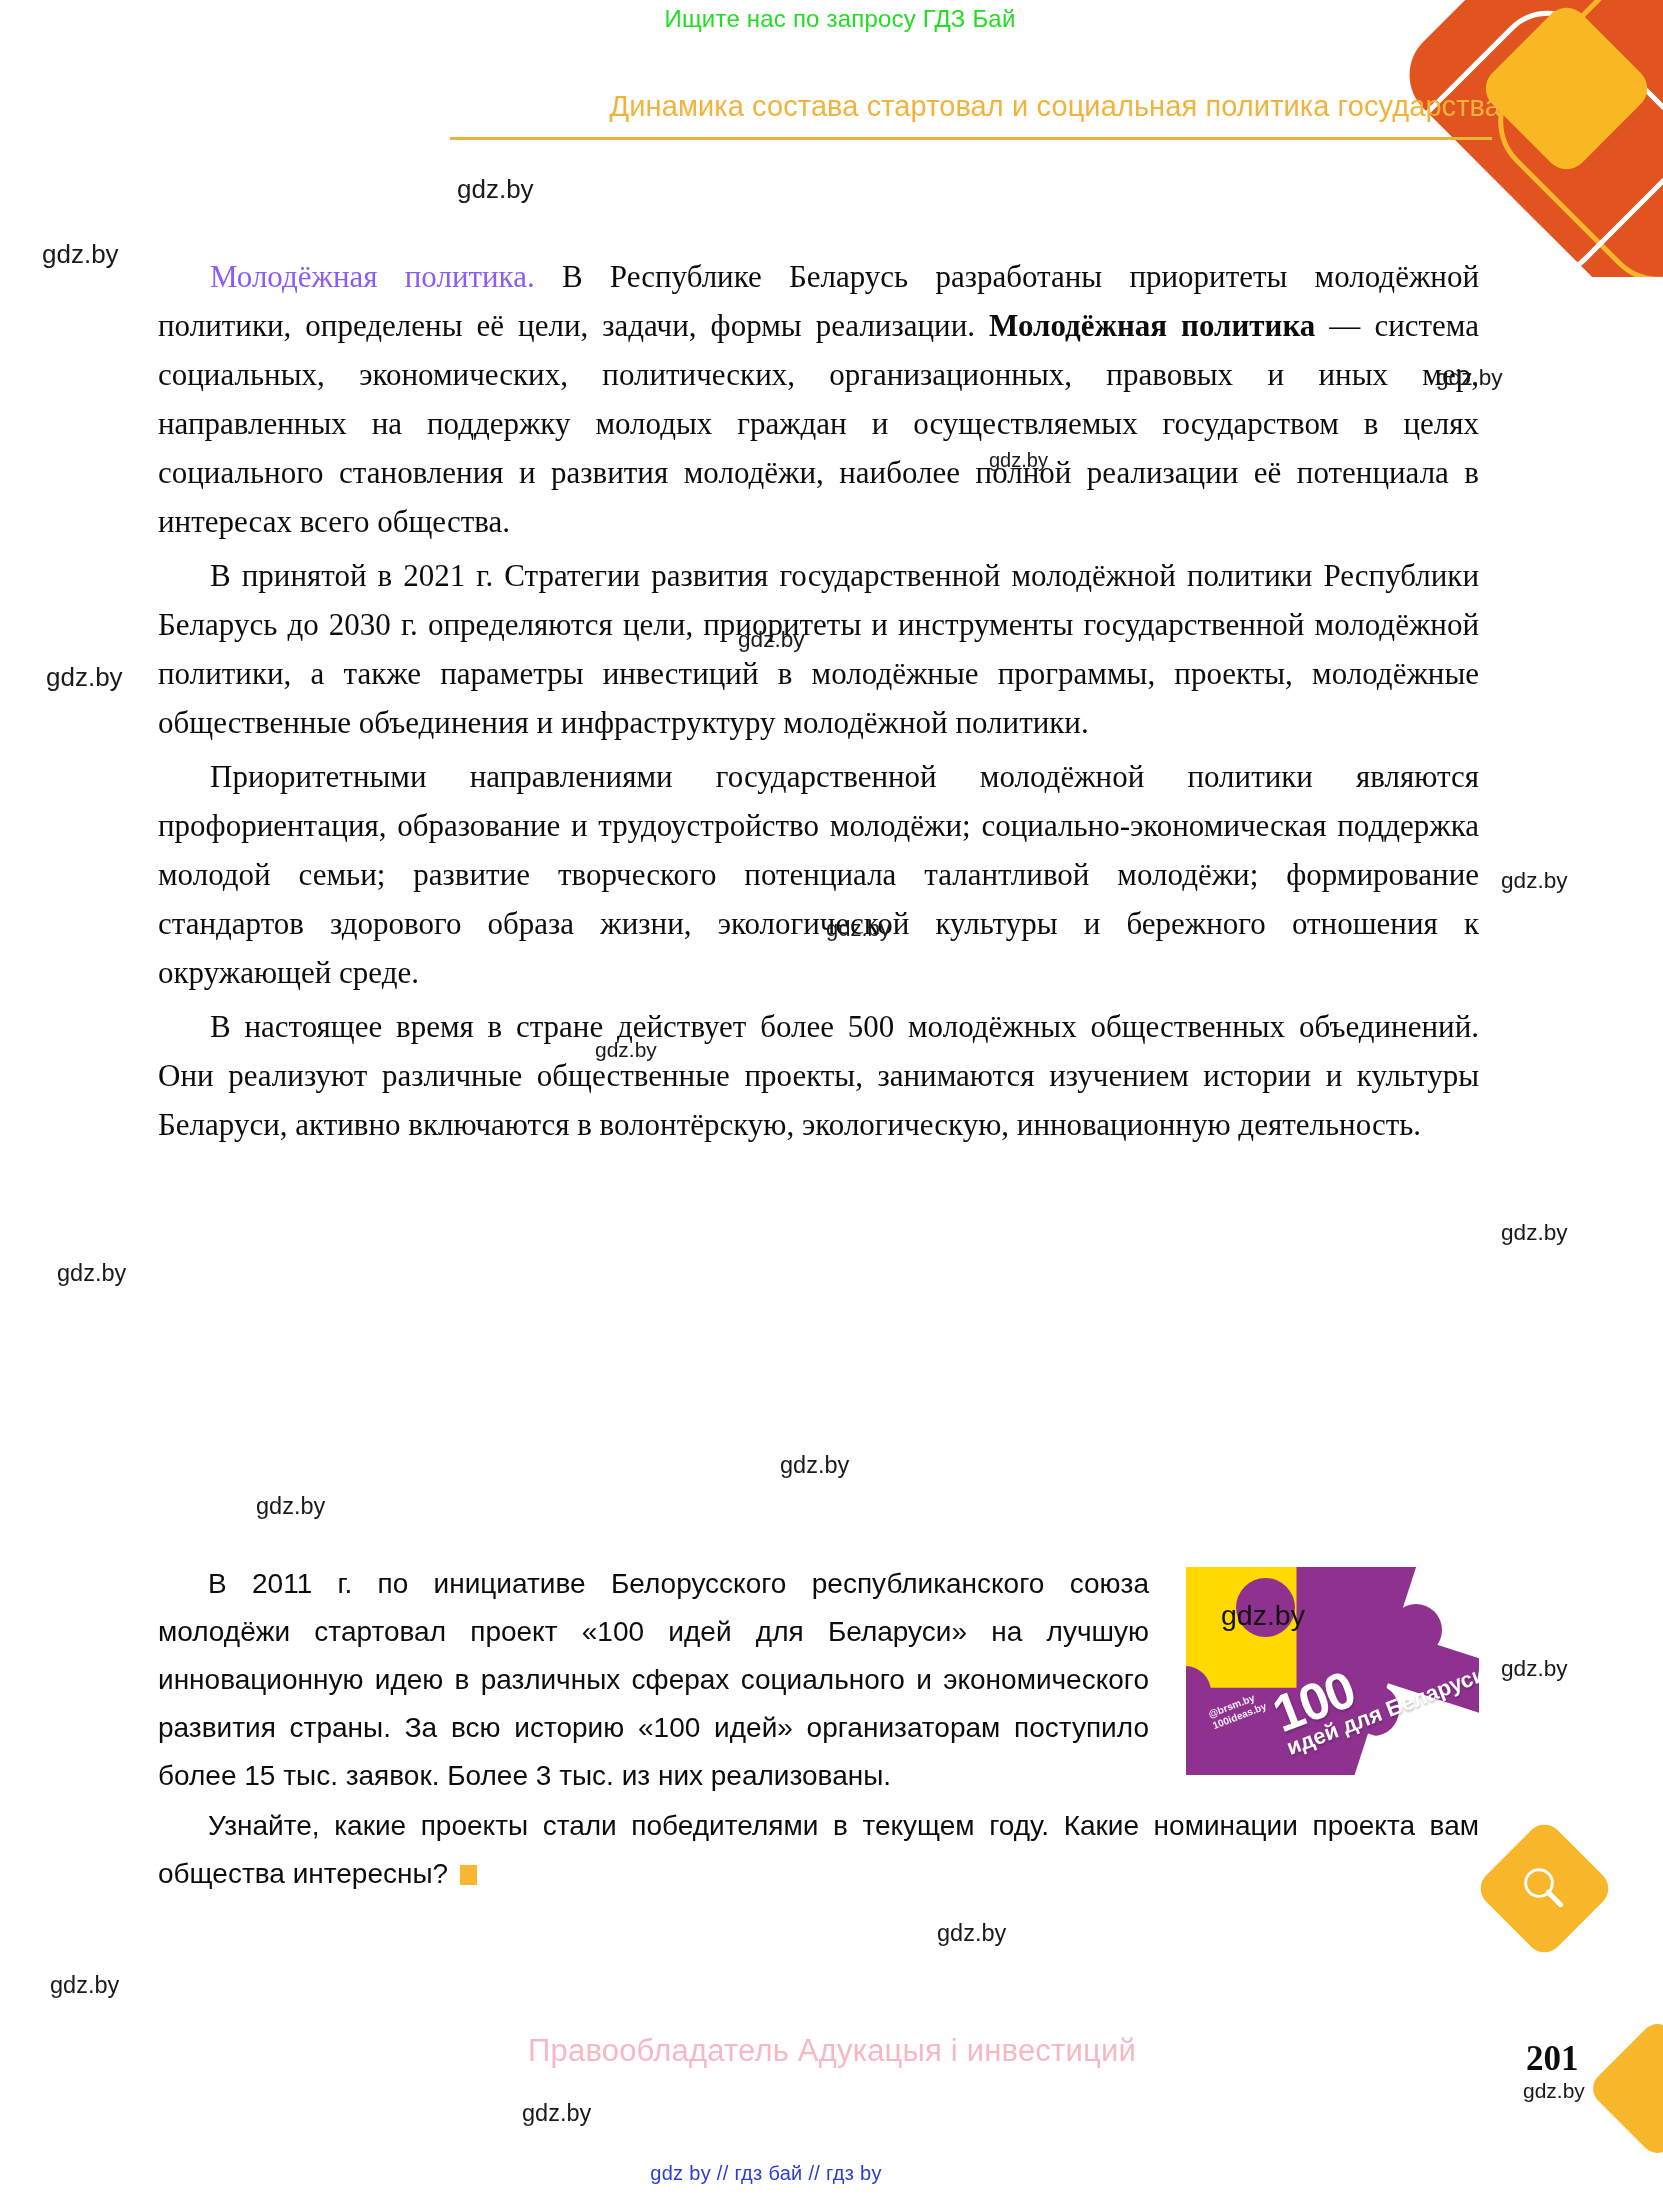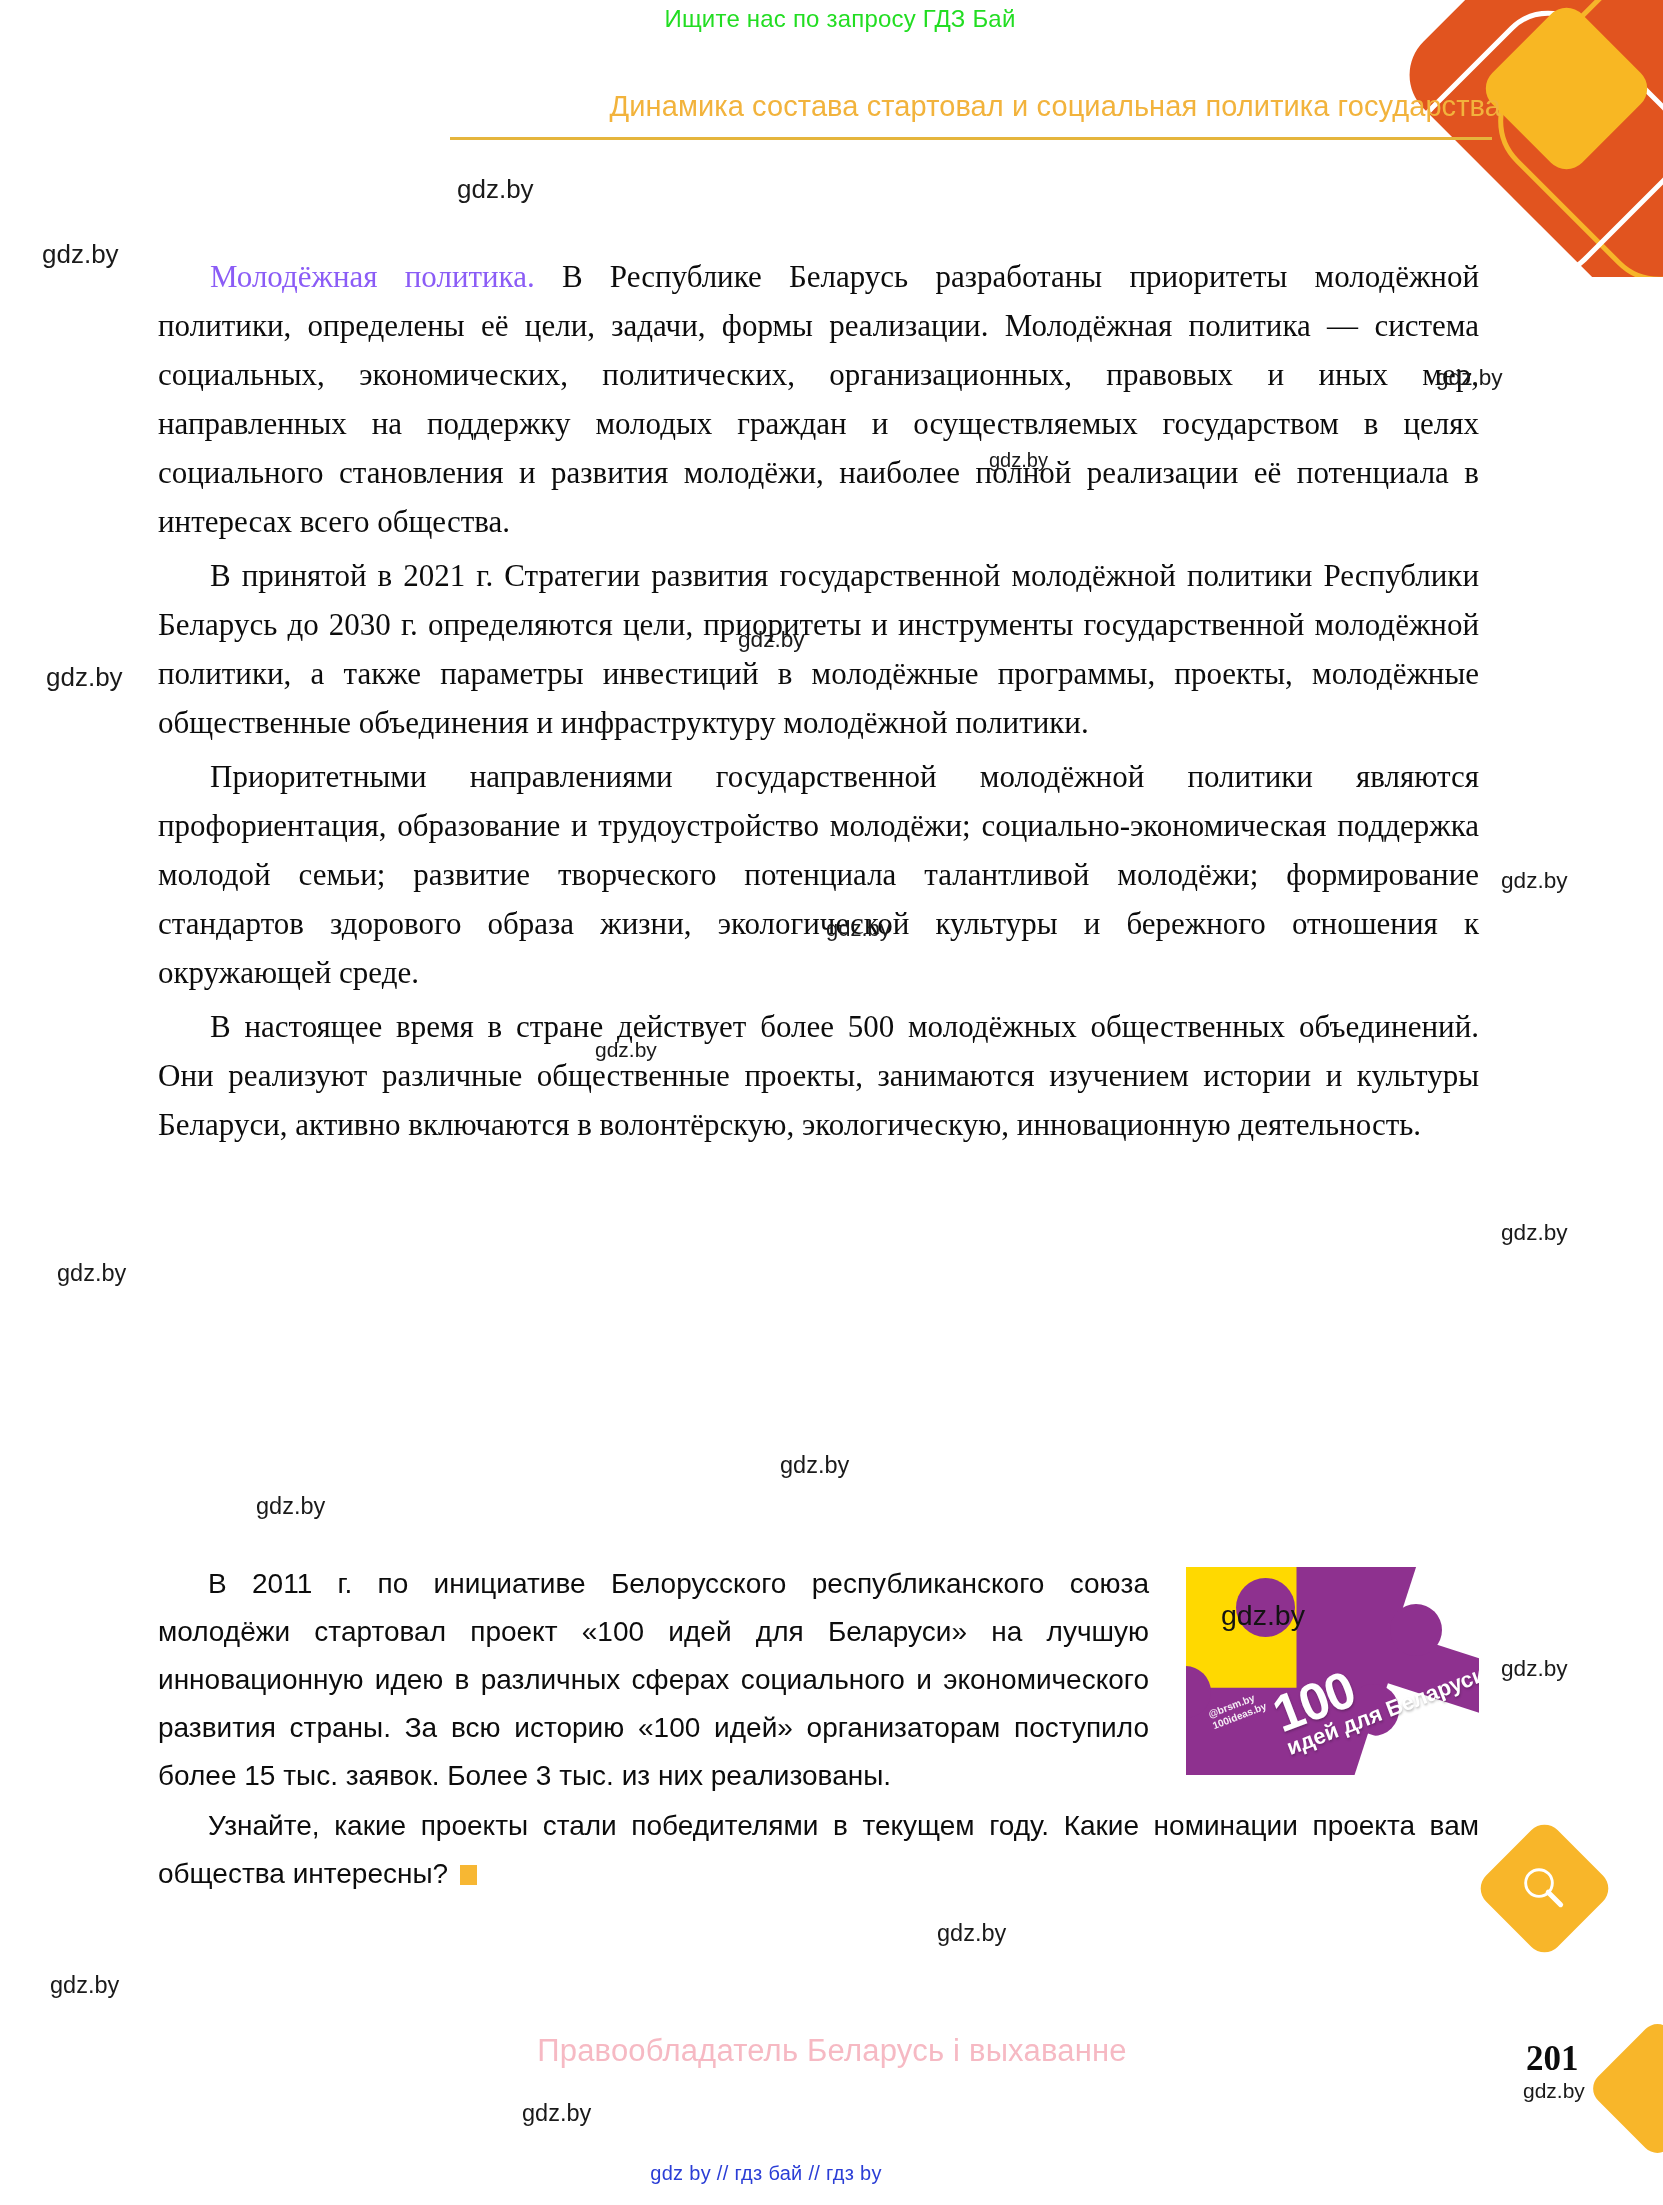--- a/index.html
+++ b/index.html
@@ -82,21 +82,21 @@
     margin:0 0 5px 0;
     font-family:"Liberation Serif", serif;
     font-size:31px;
     line-height:49px;
     color:#0c0c0c;
     text-align:justify;
     text-indent:52px;
     hyphens:manual;
   }
   .term-orange{color:#8b5cf6;font-weight:400;}
-  .term-bold{font-weight:400;}
+  .term-bold{font-weight:700;}
 
   
   .sans-block{
     position:absolute;left:158px;top:1560px;width:1321px;
   }
   .figure{
     float:right;
     width:293px;height:208px;
     margin:6.7px 0 5px 37px;
     position:relative;overflow:hidden;
@@ -290,21 +290,21 @@
   <svg width="50" height="50" viewBox="0 0 60 60">
     <circle cx="24" cy="24" r="16" fill="none" stroke="#ffffff" stroke-width="3.5"></circle>
     <line x1="35" y1="35" x2="50" y2="50" stroke="#ffffff" stroke-width="6" stroke-linecap="round"></line>
   </svg>
 </div>
 
 <div class="edge-diamond"></div>
 
 <div class="page-no">201</div>
 <div class="page-no-wm">gdz.by</div>
-<div class="copyright">Правообладатель Беларусь і выхаванне</div>
+<div class="copyright">Правообладатель Адукацыя і инвестиций</div>
 <div class="footer-links">gdz by  //  гдз бай  //  гдз by</div>
 
 <div id="watermark-layer">
     <div class="wm" style="left: 457px; top: 174px; font-size: 26px;">gdz.by</div>
     <div class="wm" style="left: 42px; top: 239px; font-size: 26px;">gdz.by</div>
     <div class="wm" style="left: 1436px; top: 365px; font-size: 22.6px;">gdz.by</div>
     <div class="wm" style="left: 989px; top: 449px; font-size: 20px;">gdz.by</div>
     <div class="wm" style="left: 738px; top: 627px; font-size: 22.6px;">gdz.by</div>
     <div class="wm" style="left: 46px; top: 662px; font-size: 26px;">gdz.by</div>
     <div class="wm" style="left: 1501px; top: 868px; font-size: 22.6px;">gdz.by</div>

